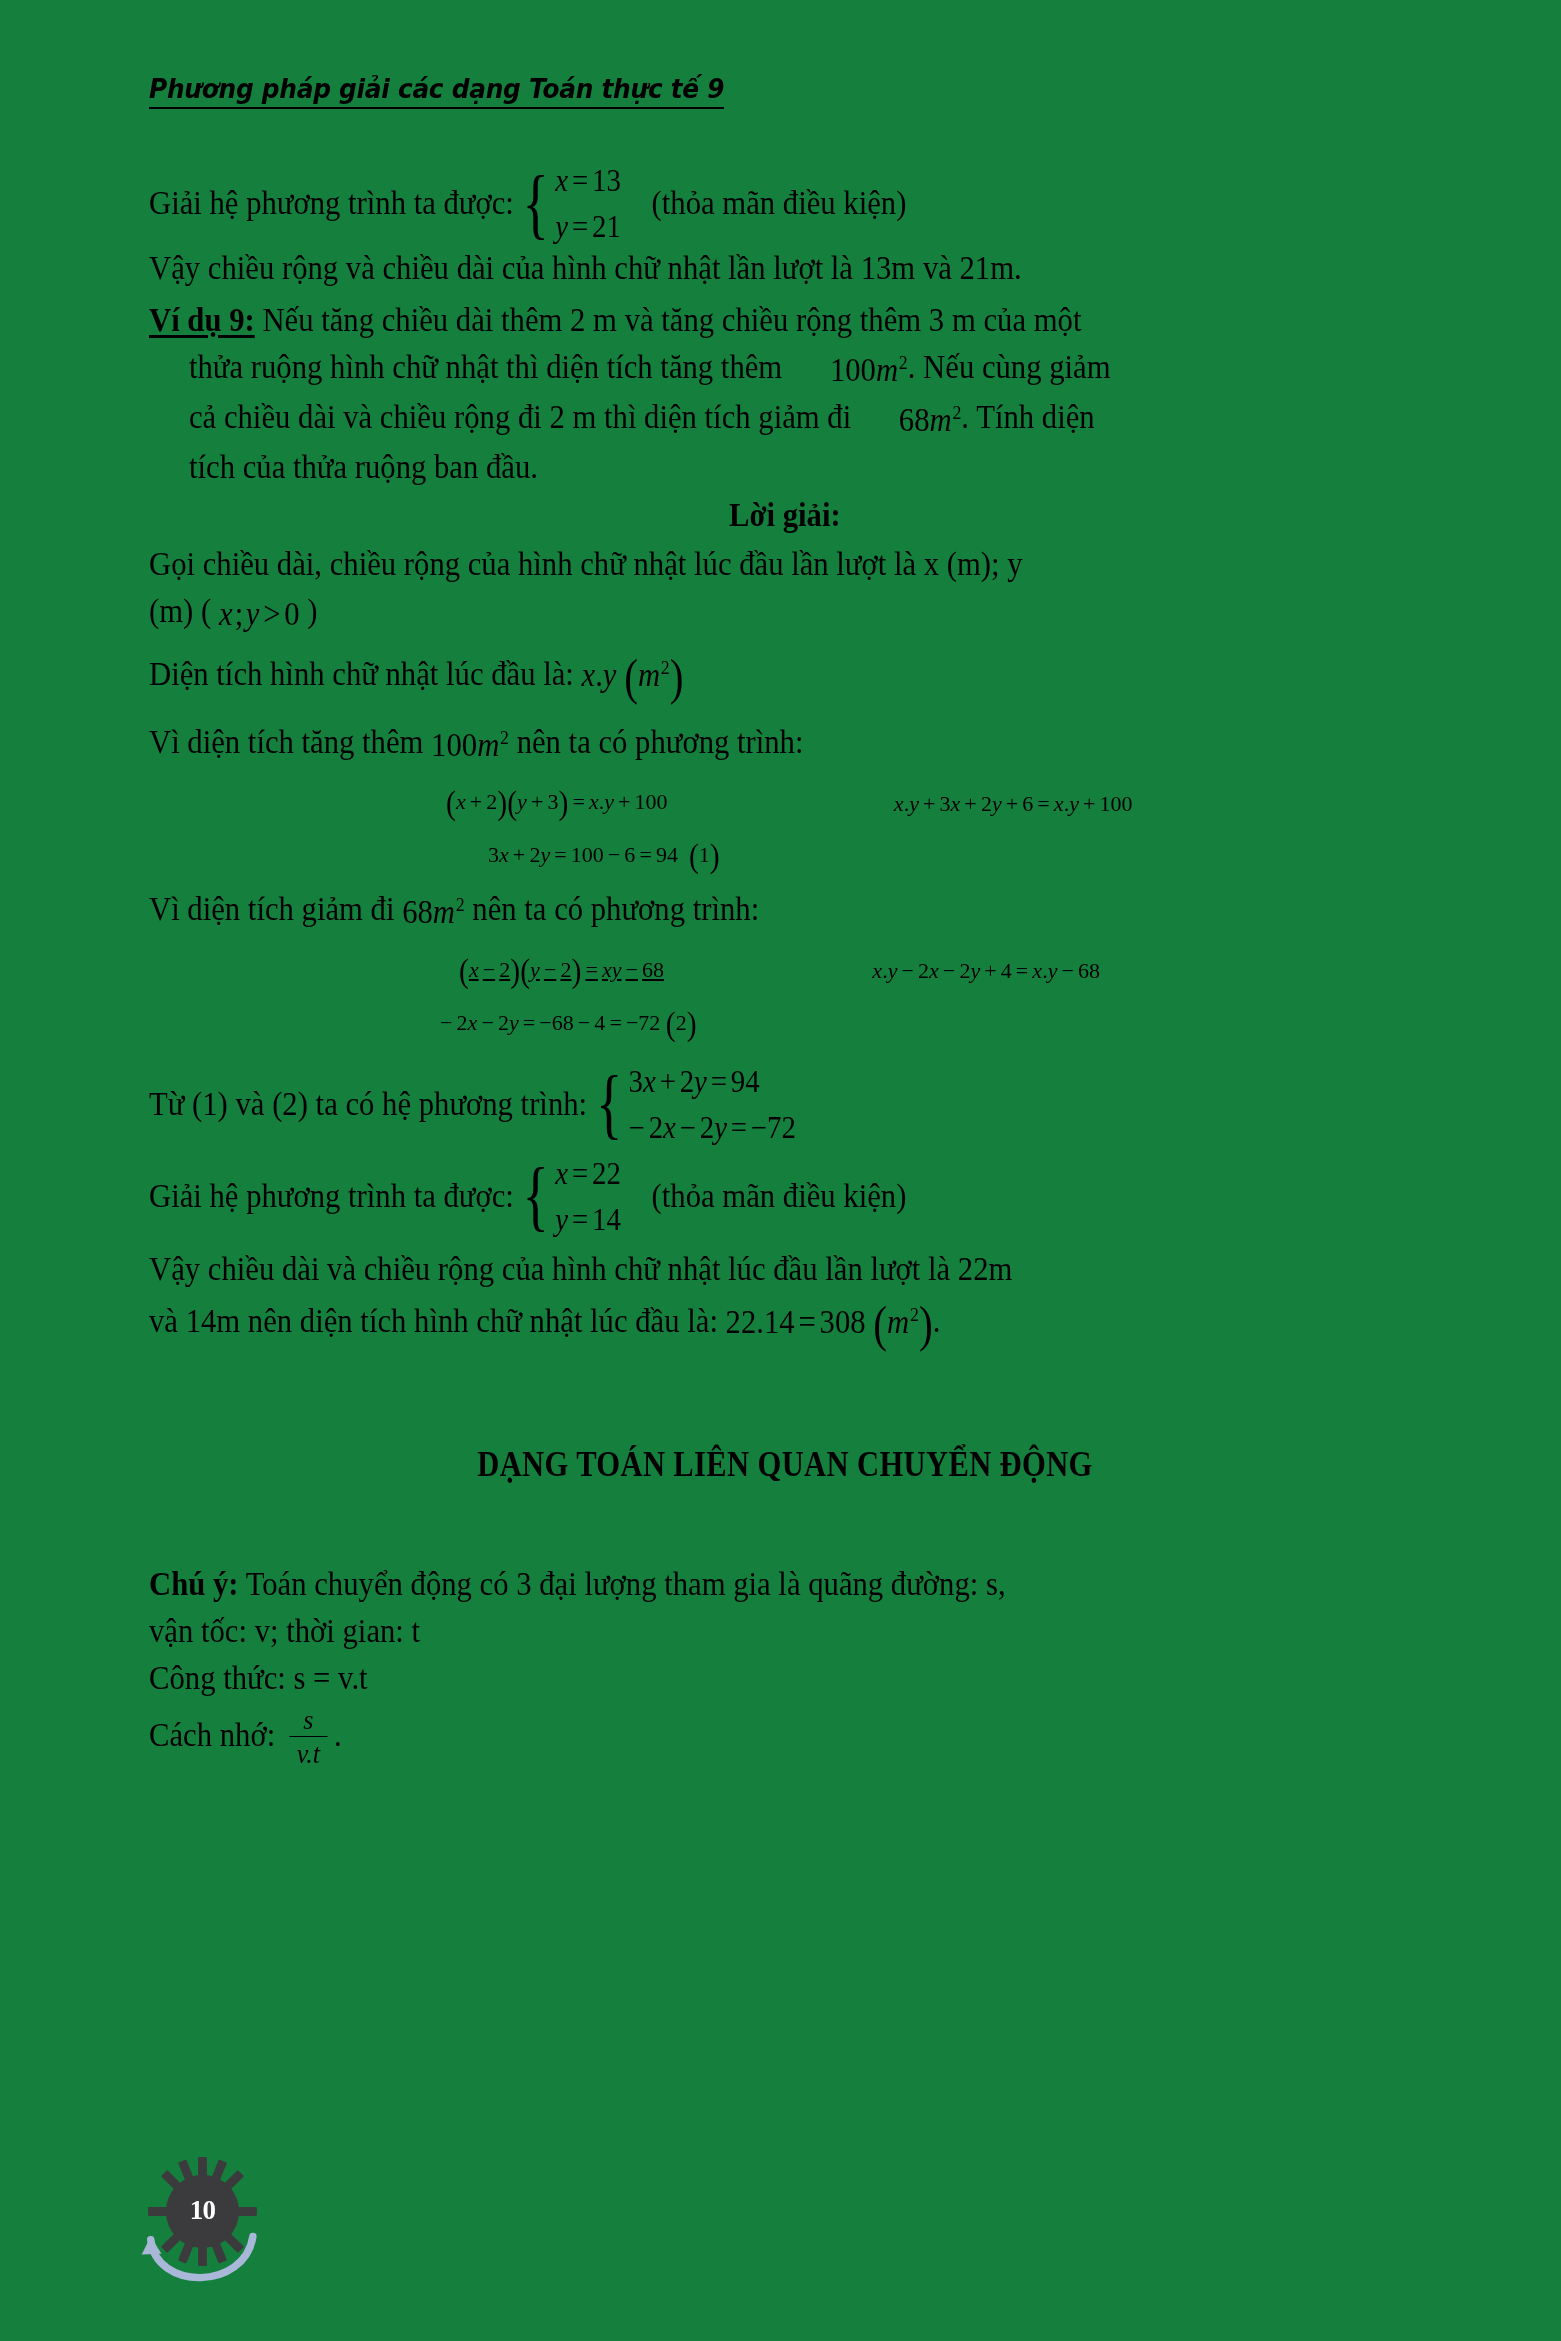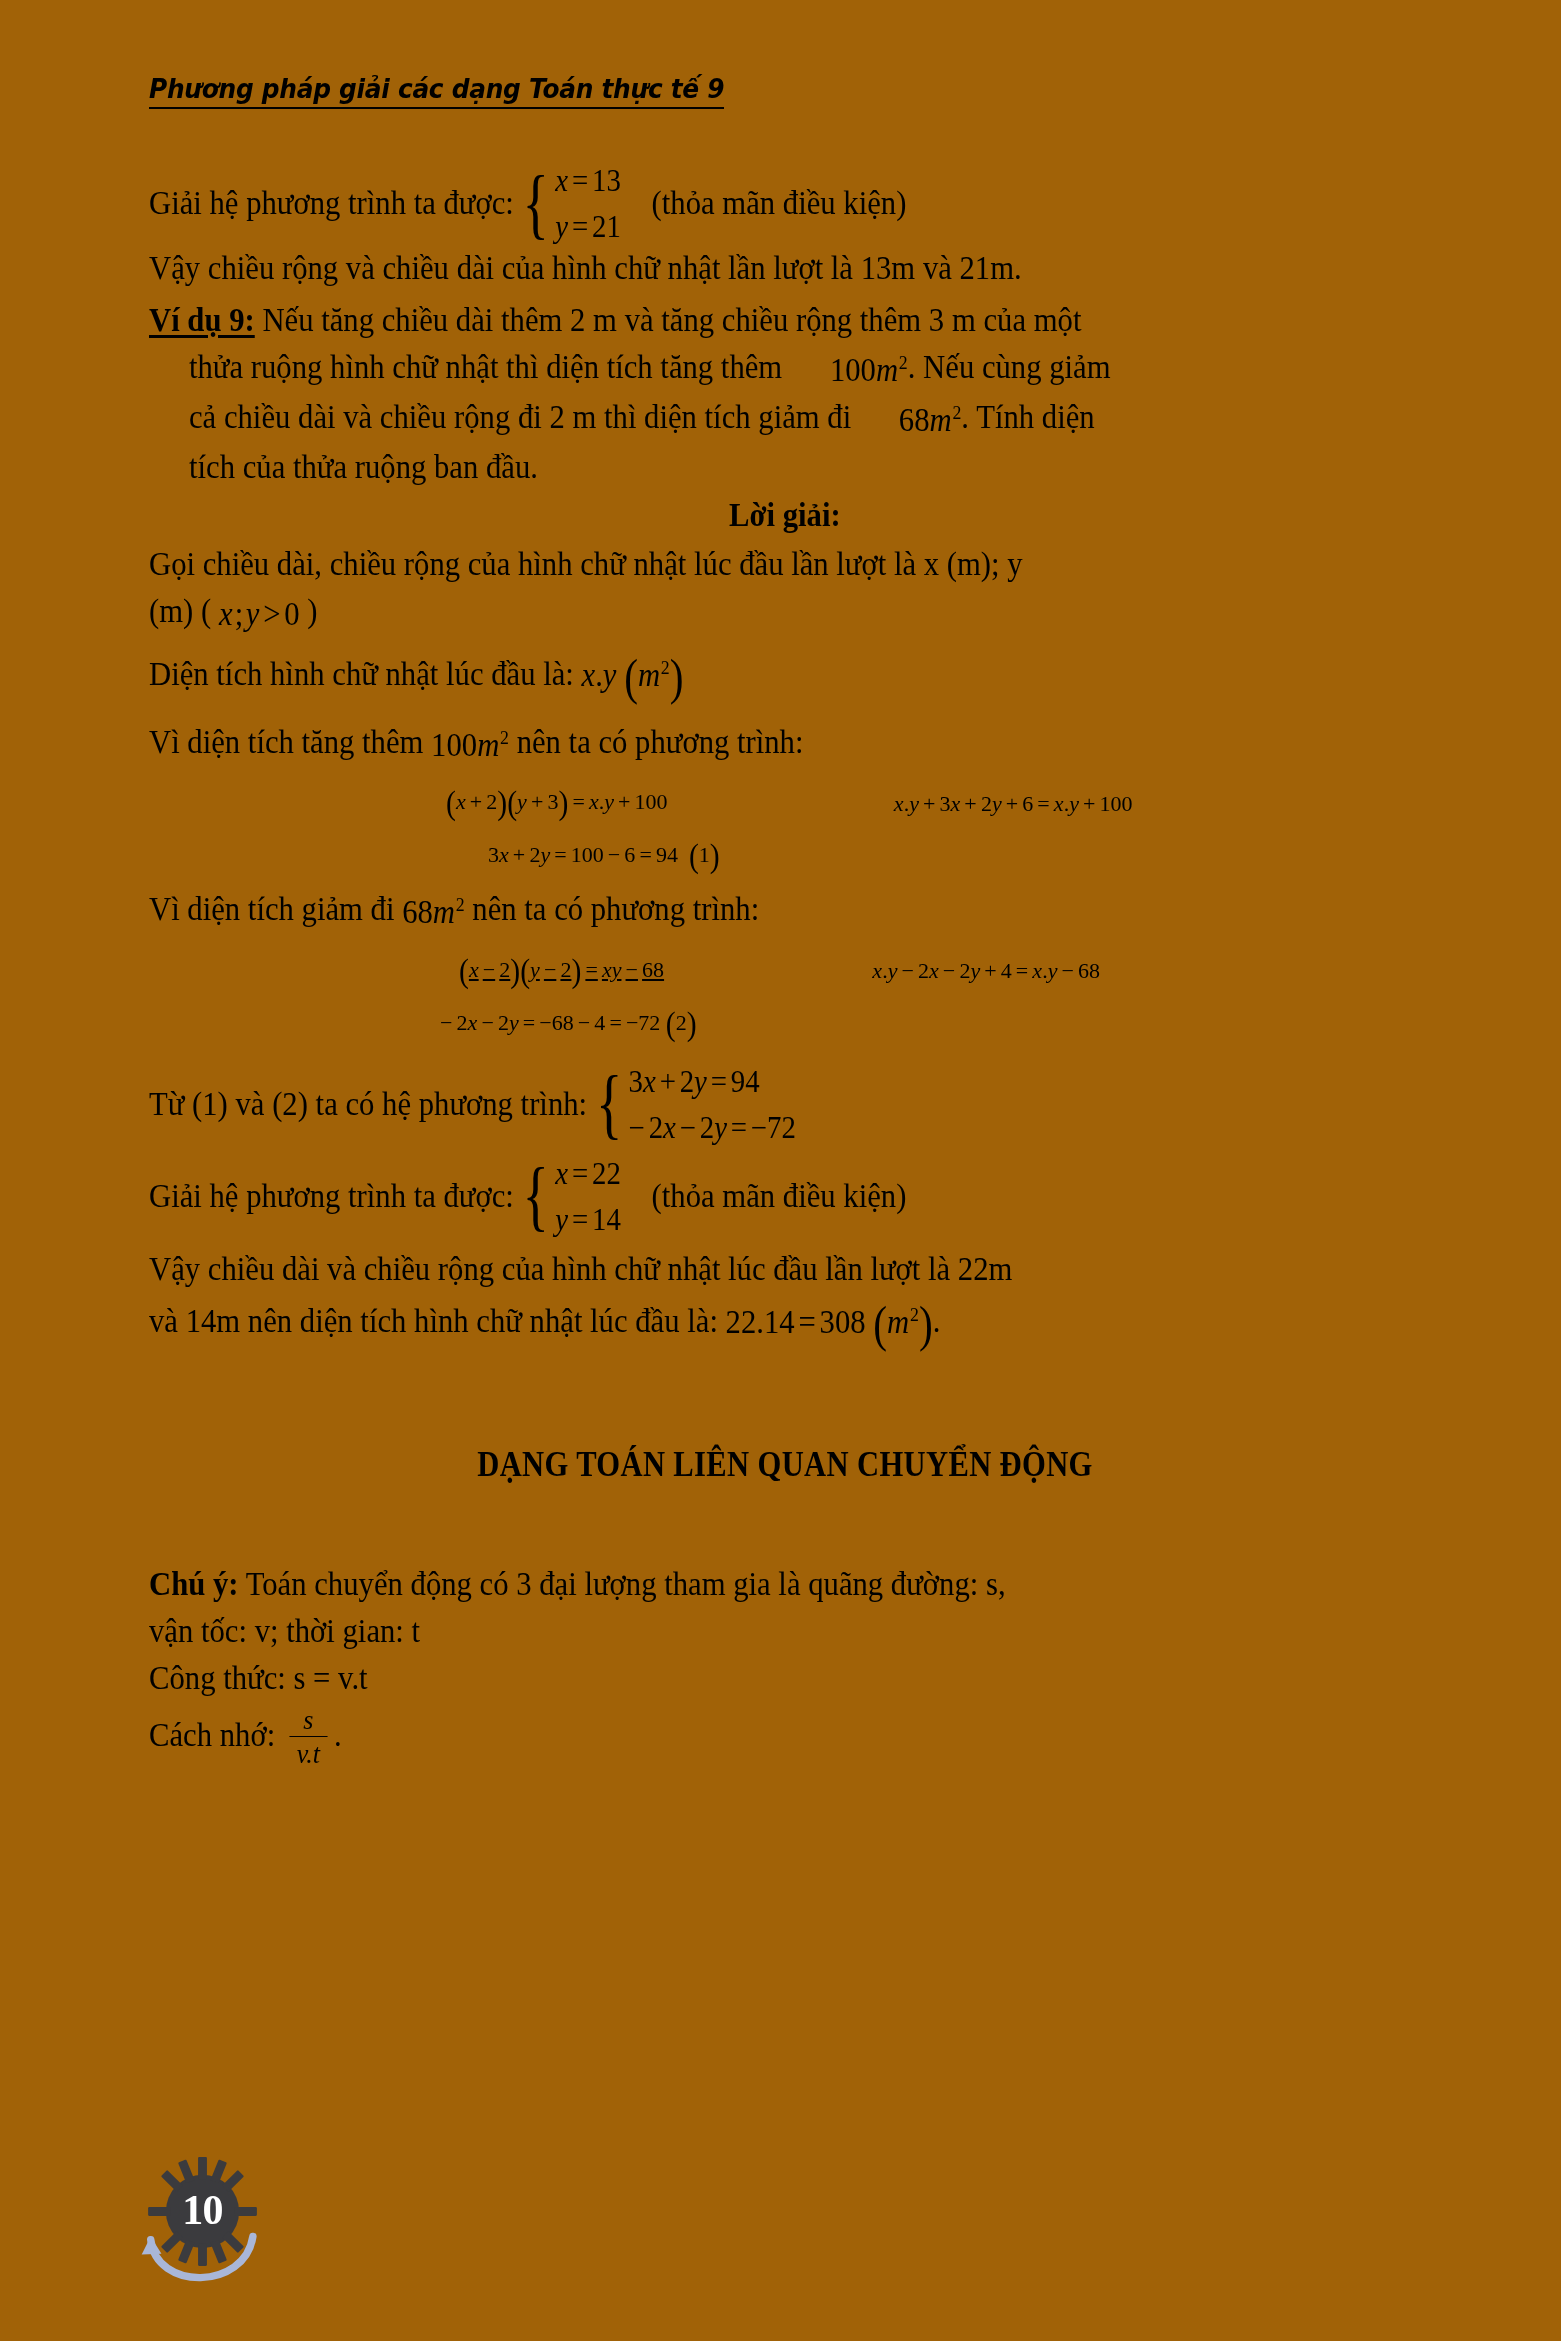--- a/index.html
+++ b/index.html
@@ -12,21 +12,21 @@
     height: 2342px;
     position: relative;
     font-family: "Liberation Serif", "DejaVu Serif", serif;
     color: #000000;
     overflow: hidden;
   }
 
   .page {
     position: absolute;
     inset: 0;
-    background: #a16207;
+    background: #15803d;
   }
 
   
   .header {
     position: absolute;
     left: 149px;
     top: 73px;
     width: 1289px;
   }
   .header-text {
@@ -209,21 +209,21 @@
     position: absolute;
     left: 15px;
     top: 1.7px;
     width: 111px;
     height: 111px;
     display: flex;
     align-items: center;
     justify-content: center;
     color: #ffffff;
     font-weight: bold;
-    font-size: 42px;
+    font-size: 27px;
     font-family: "Liberation Serif", "DejaVu Serif", serif;
     letter-spacing: -0.8px;
     padding-bottom: 1.7px;
     box-sizing: border-box;
   }
 </style>
 </head>
 <body>
 
 <div class="page">

